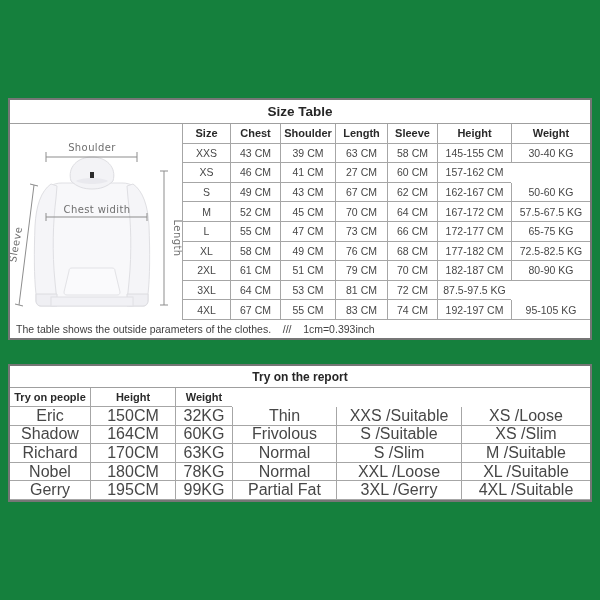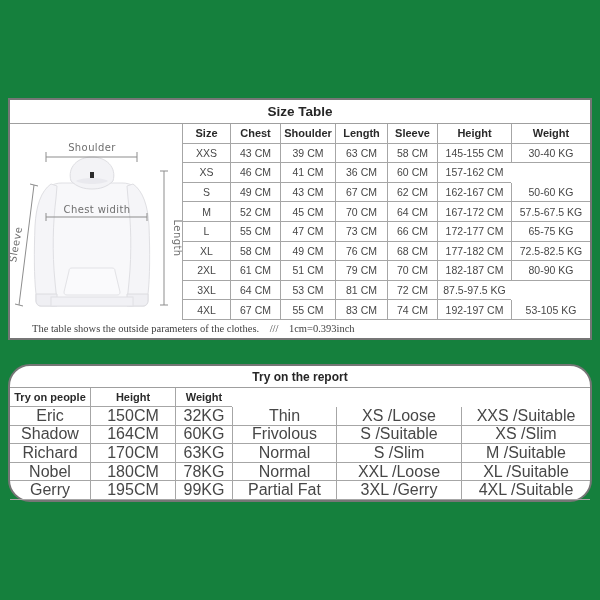--- a/index.html
+++ b/index.html
@@ -43,27 +43,26 @@
   .size-grid { flex: 1; display: flex; flex-direction: column; }
   .size-grid .row {
     grid-template-columns: 48px 50px 55px 52px 50px 74px 1fr;
     height: 19.6px; flex: none;
   }
   .size-grid .row:last-child .cell,
   .size-grid [data-repeat] > .row:last-child .cell { border-bottom-width: 1px; }
   .size-grid [data-repeat] { display: contents; }
   .tbl-note {
     height: 17px; display: flex; align-items: center;
-    padding-left: 22px; font-size: 10.5px; color: #3f3f3f;
+    padding-left: 6px; font-size: 10.5px; color: #3f3f3f;
     white-space: pre;
-    font-family: Liberation Serif, serif;
   }
 
   
-  .try-tbl { top: 364px; height: 138px; border-radius: 22px; }
+  .try-tbl { top: 364px; height: 138px; }
   .try-tbl .tbl-title { height: 22px; font-size: 12px; }
   .try-row { grid-template-columns: 80px 85px 57px 104px 125px 1fr; }
   .try-tbl .head .cell { height: 19px; }
   .try-tbl [data-repeat] { display: contents; }
   .try-tbl [data-repeat] .cell { height: 18.6px; font-size: 16px; }
   .span2 { grid-column: span 2; }
 
   svg text {
     font-family: "DejaVu Sans", "Liberation Sans", sans-serif;
   }
@@ -149,21 +148,21 @@
               <div class="cell">63 CM</div>
               <div class="cell">58 CM</div>
               <div class="cell">145-155 CM</div>
               <div class="cell">30-40 KG</div>
             </div>
           
             <div class="row">
               <div class="cell">XS</div>
               <div class="cell">46 CM</div>
               <div class="cell">41 CM</div>
-              <div class="cell">36 CM</div>
+              <div class="cell">27 CM</div>
               <div class="cell">60 CM</div>
               <div class="cell">157-162 CM</div>
             </div>
           
             <div class="row">
               <div class="cell">S</div>
               <div class="cell">49 CM</div>
               <div class="cell">43 CM</div>
               <div class="cell">67 CM</div>
               <div class="cell">62 CM</div>
@@ -220,21 +219,21 @@
               <div class="cell">87.5-97.5 KG</div>
             </div>
           
             <div class="row">
               <div class="cell">4XL</div>
               <div class="cell">67 CM</div>
               <div class="cell">55 CM</div>
               <div class="cell">83 CM</div>
               <div class="cell">74 CM</div>
               <div class="cell">192-197 CM</div>
-              <div class="cell">53-105 KG</div>
+              <div class="cell">95-105 KG</div>
             </div>
           </div>
       </div>
     </div>
 
     <div class="tbl-note">The table shows the outside parameters of the clothes.    ///    1cm=0.393inch</div>
   </section>
 
   <section class="tbl try-tbl">
     <div class="tbl-title">Try on the report</div>
@@ -246,22 +245,22 @@
     </div>
 
     <div data-repeat="try_on_table.rows">
       
     
         <div class="row try-row">
           <div class="cell no-left">Eric</div>
           <div class="cell">150CM</div>
           <div class="cell">32KG</div>
           <div class="cell">Thin</div>
+          <div class="cell">XXS /Suitable</div>
           <div class="cell">XS /Loose</div>
-          <div class="cell">XXS /Suitable</div>
         </div>
       
         <div class="row try-row">
           <div class="cell no-left">Shadow</div>
           <div class="cell">164CM</div>
           <div class="cell">60KG</div>
           <div class="cell">Frivolous</div>
           <div class="cell">S /Suitable</div>
           <div class="cell">XS /Slim</div>
         </div>

